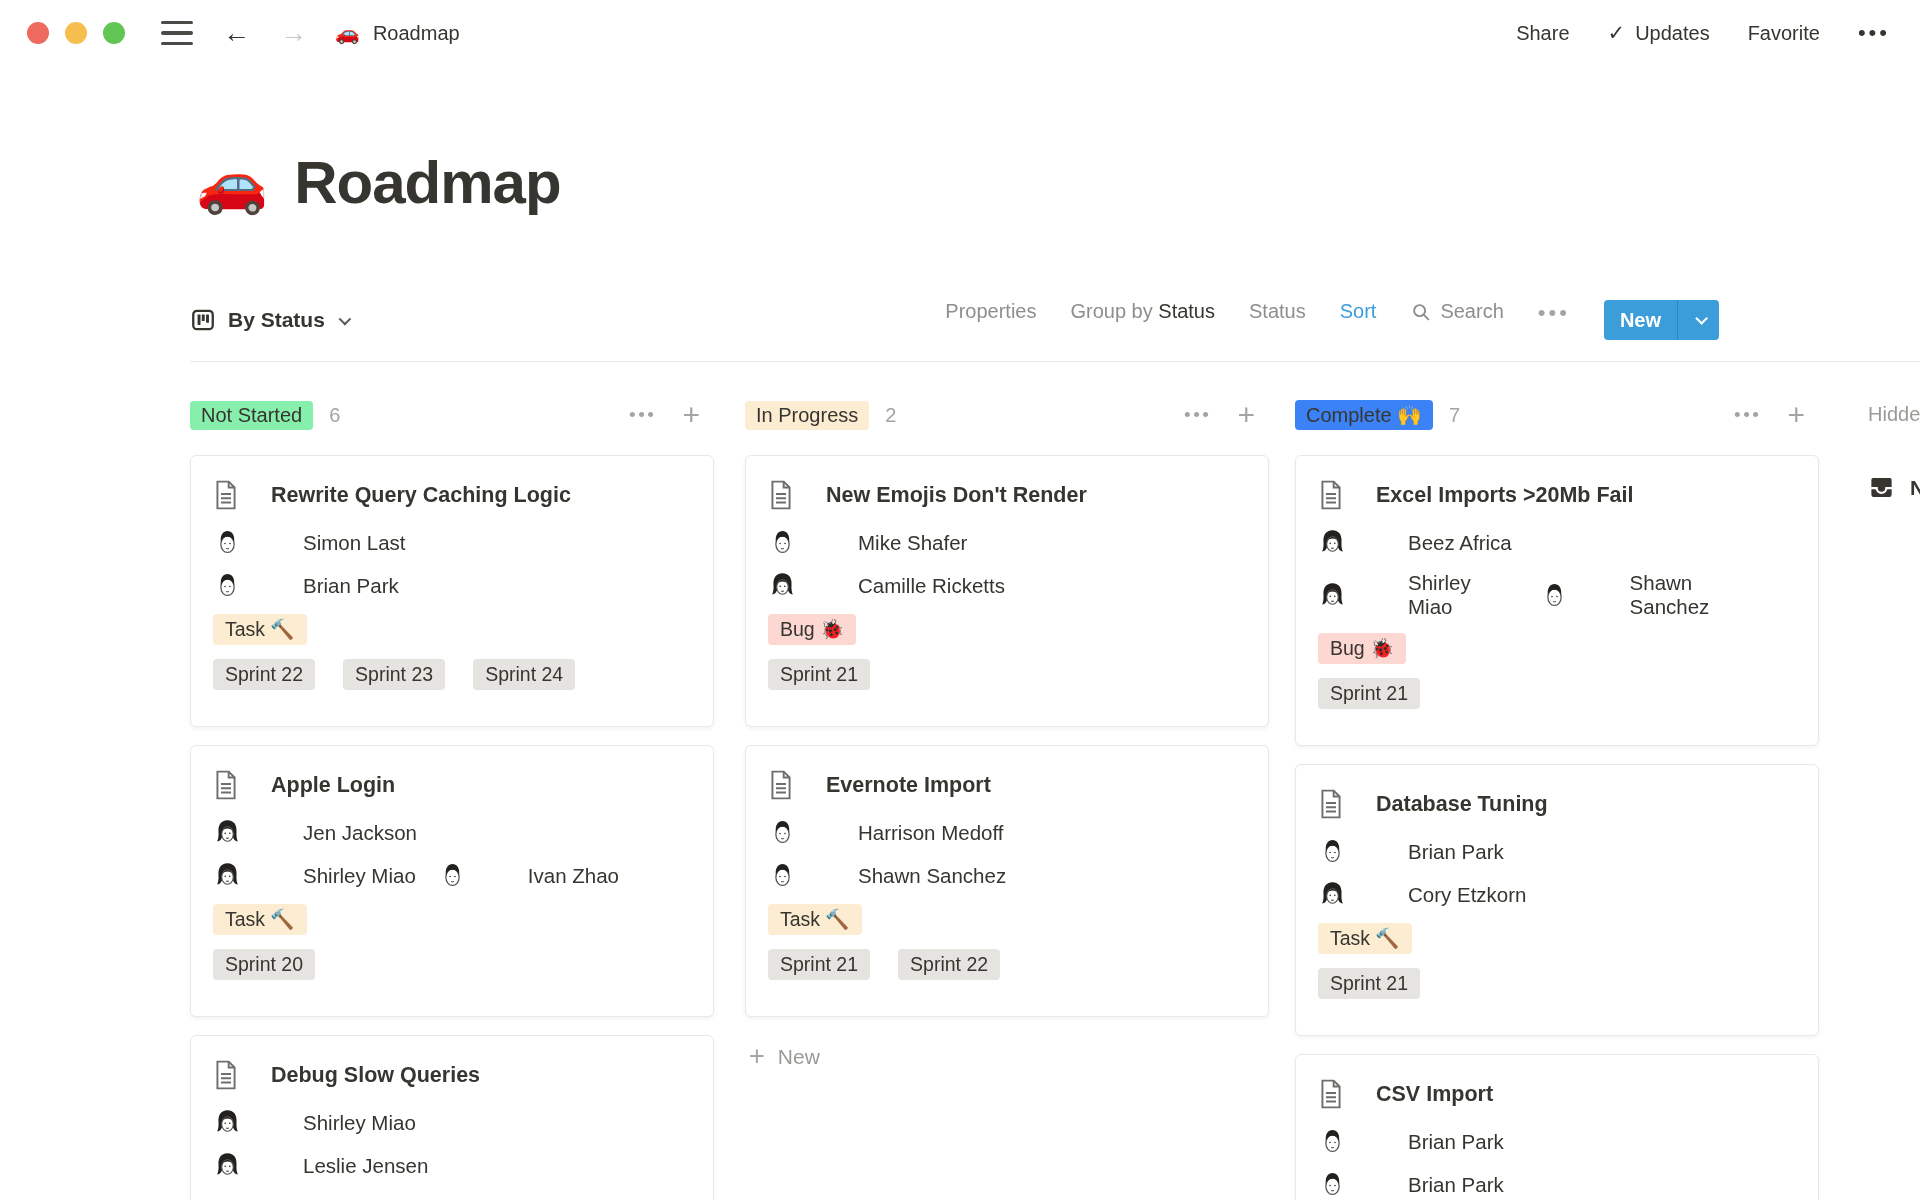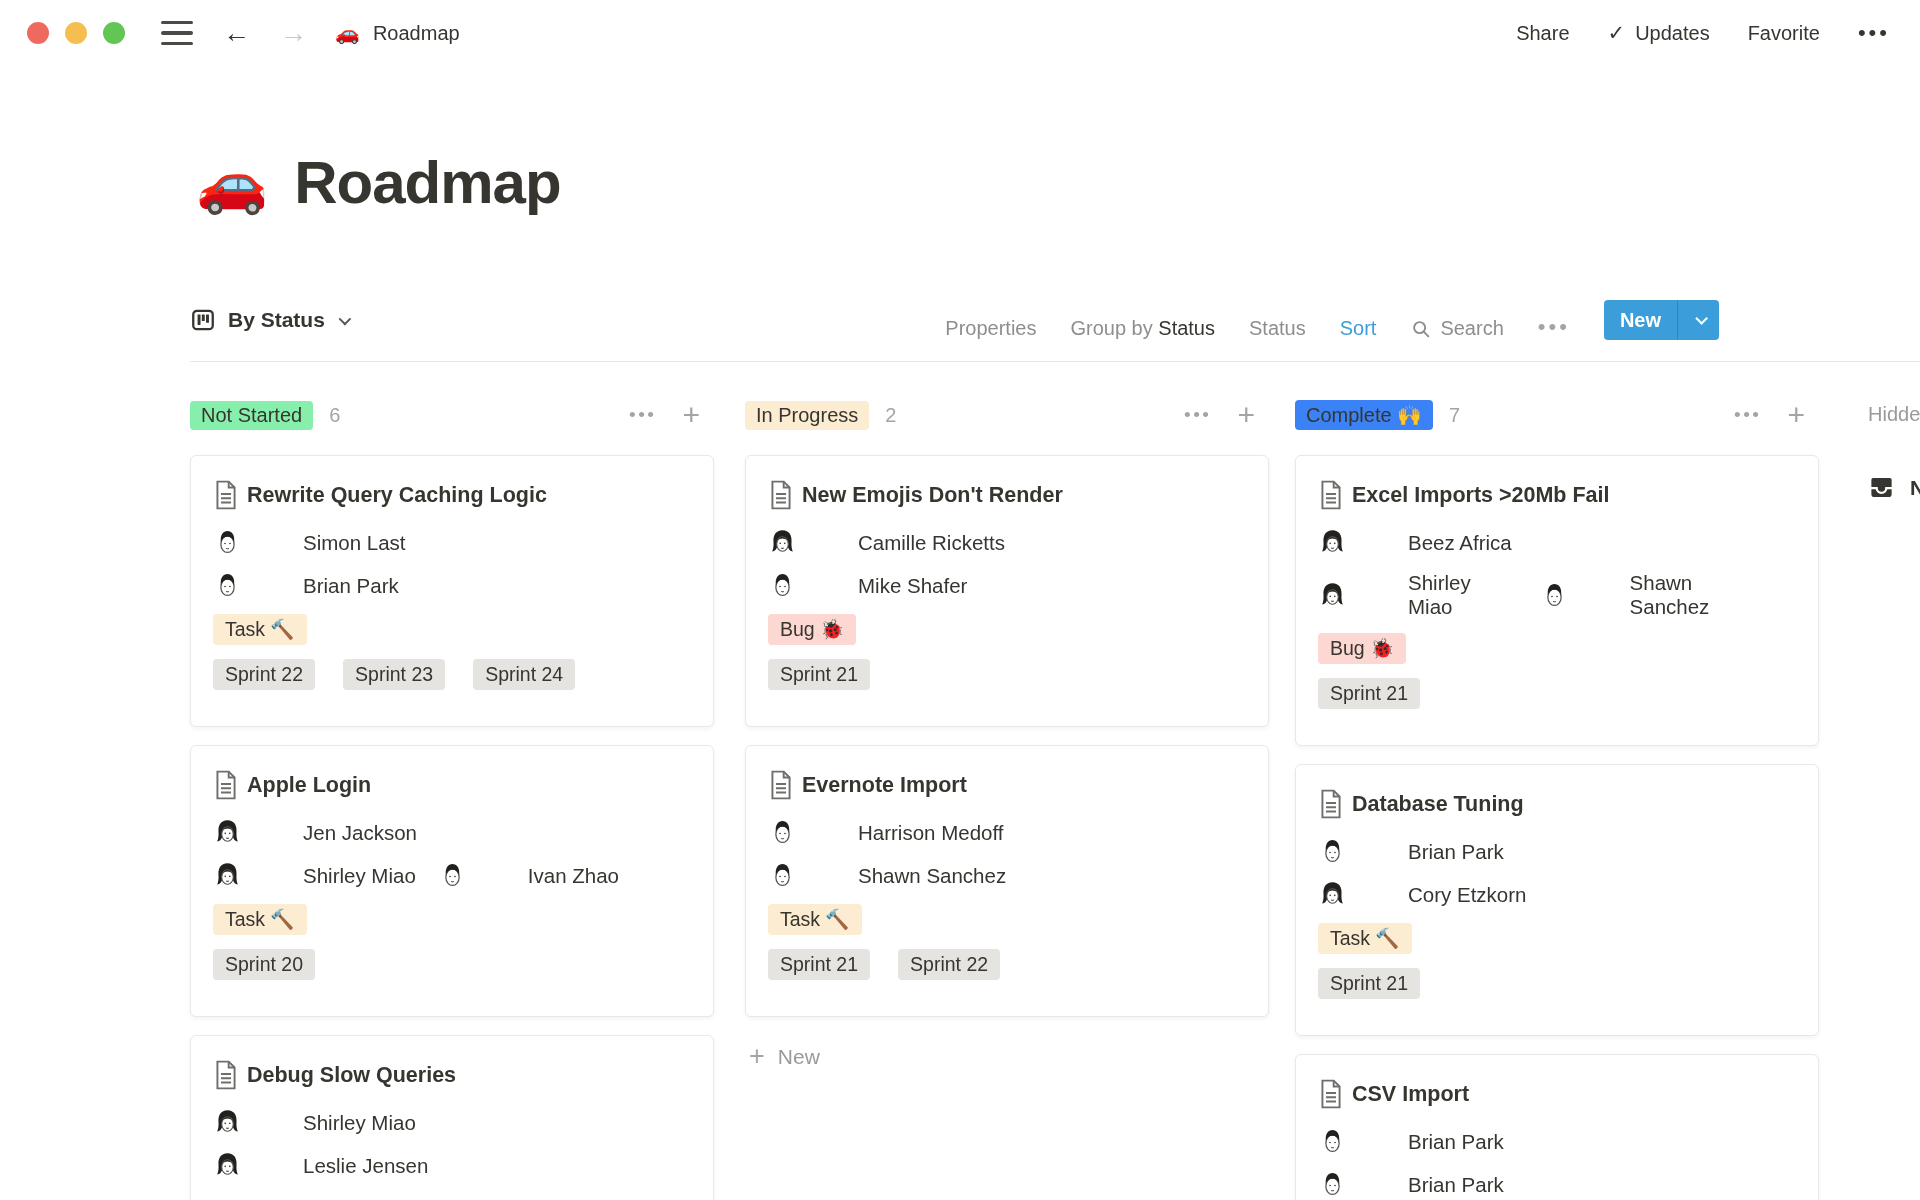--- a/index.html
+++ b/index.html
@@ -25,21 +25,21 @@
   
   .page-title { position:absolute; left:196px; top:148px; display:flex; align-items:center; gap:26px; }
   .page-title .emoji { font-size:58px; line-height:1; }
   .page-title .text { font-size:60px; font-weight:700; letter-spacing:-1px; }
 
   
   .toolbar { position:absolute; left:190px; right:201px; top:296px; height:48px; display:flex; align-items:center; }
   .view-select { display:flex; align-items:center; gap:12px; font-size:21px; font-weight:600; cursor:pointer; }
   .view-select svg { width:26px; height:26px; }
   .chev { width:9px; height:9px; border-right:2.2px solid #5b5954; border-bottom:2.2px solid #5b5954; transform:rotate(45deg) translateY(-2px); margin-left:2px; }
-  .toolbar-actions { margin-left:auto; display:flex; align-items:flex-end; gap:34px; font-size:20px; color:#8f8e8c; }
+  .toolbar-actions { margin-left:auto; display:flex; align-items:flex-start; gap:34px; font-size:20px; color:#8f8e8c; }
   .toolbar-actions .item { cursor:pointer; white-space:nowrap; }
   .groupby b { color:#37352f; font-weight:400; }
   .sort { color:#3b9edb; }
   .search-item { display:flex; align-items:center; gap:8px; }
   .search-item svg { width:22px; height:22px; }
   .new-btn { display:flex; align-items:stretch; height:40px; border-radius:4px; overflow:hidden; background:#3b9edb; color:#fff; cursor:pointer; }
   .new-btn .label { display:flex; align-items:center; padding:0 16px; font-size:20px; font-weight:600; }
   .new-btn .drop { display:flex; align-items:center; justify-content:center; width:42px; border-left:1px solid rgba(9,72,108,0.28); }
   .new-btn .chev { border-color:#fff; transform:rotate(45deg) translateY(-3px); }
   .divider { position:absolute; left:190px; right:0; top:361px; height:1px; background:#e9e8e5; }
@@ -52,21 +52,21 @@
   .badge-red { background:#86efac; }
   .badge-yellow { background:#fbecd2; }
   .badge-green { background:#3b82f6; }
   .col-count { margin-left:16px; font-size:20px; color:#a6a4a1; }
   .header-actions { margin-left:auto; display:flex; align-items:center; gap:26px; color:#a6a4a1; }
   .header-actions .h-dots { letter-spacing:2.5px; font-size:19px; cursor:pointer; }
   .header-actions .h-plus { font-size:30px; font-weight:300; line-height:1; cursor:pointer; }
   .cards { margin-top:21px; }
 
   .card { background:#fff; border:1px solid #e9e8e6; border-radius:6px; box-shadow:0 2px 4px rgba(15,15,15,0.05); padding:24px 22px; margin-bottom:18px; cursor:pointer; }
-  .card-title-row { display:flex; align-items:center; gap:8px; margin-bottom:18px;text-align:right; }
+  .card-title-row { display:flex; align-items:center; gap:32px; margin-bottom:18px;text-align:right; }
   .doc-icon svg { width:26px; height:30px; display:block; }
   .card-title { font-size:21.5px; font-weight:600; }
   .person-row { display:flex; align-items:center; margin-bottom:14px; }
   .person { display:flex; align-items:center; gap:13px; margin-right:22px; }
   .avatar { width:29px; height:29px; display:block; }
   .person-name { font-size:20.5px;margin-left:48px; }
   .chip-row { display:flex; flex-wrap:wrap; margin-top:2px; }
   .chip { display:inline-flex; align-items:center; padding:4px 12px; border-radius:4px; font-size:19.5px; margin:0 28px 12px 0; }
   .chip-task { background:#fbecd2; }
   .chip-bug { background:#fdd7d2; }
@@ -335,34 +335,34 @@
                 <svg viewBox="0 0 24 28">
                   <use href="#doc-ic"></use>
                 </svg>
               </span>
               <span class="card-title">New Emojis Don't Render</span>
             </div>
             <div class="person-row">
               <span class="person">
                 <span>
                   <svg class="avatar" viewBox="0 0 28 28">
+                    <use href="#av-m"></use>
+                  </svg>
+                </span>
+                <span class="person-name">Mike Shafer</span>
+              </span>
+            </div>
+            <div class="person-row">
+              <span class="person">
+                <span>
+                  <svg class="avatar" viewBox="0 0 28 28">
                     <use href="#av-f"></use>
                   </svg>
                 </span>
                 <span class="person-name">Camille Ricketts</span>
-              </span>
-            </div>
-            <div class="person-row">
-              <span class="person">
-                <span>
-                  <svg class="avatar" viewBox="0 0 28 28">
-                    <use href="#av-m"></use>
-                  </svg>
-                </span>
-                <span class="person-name">Mike Shafer</span>
               </span>
             </div>
             <div class="chip-row">
               <span class="chip chip-bug">Bug 🐞</span>
             </div>
             <div class="chip-row">
               <span class="chip chip-sprint">Sprint 21</span>
             </div>
           </div>
           <div class="card">

